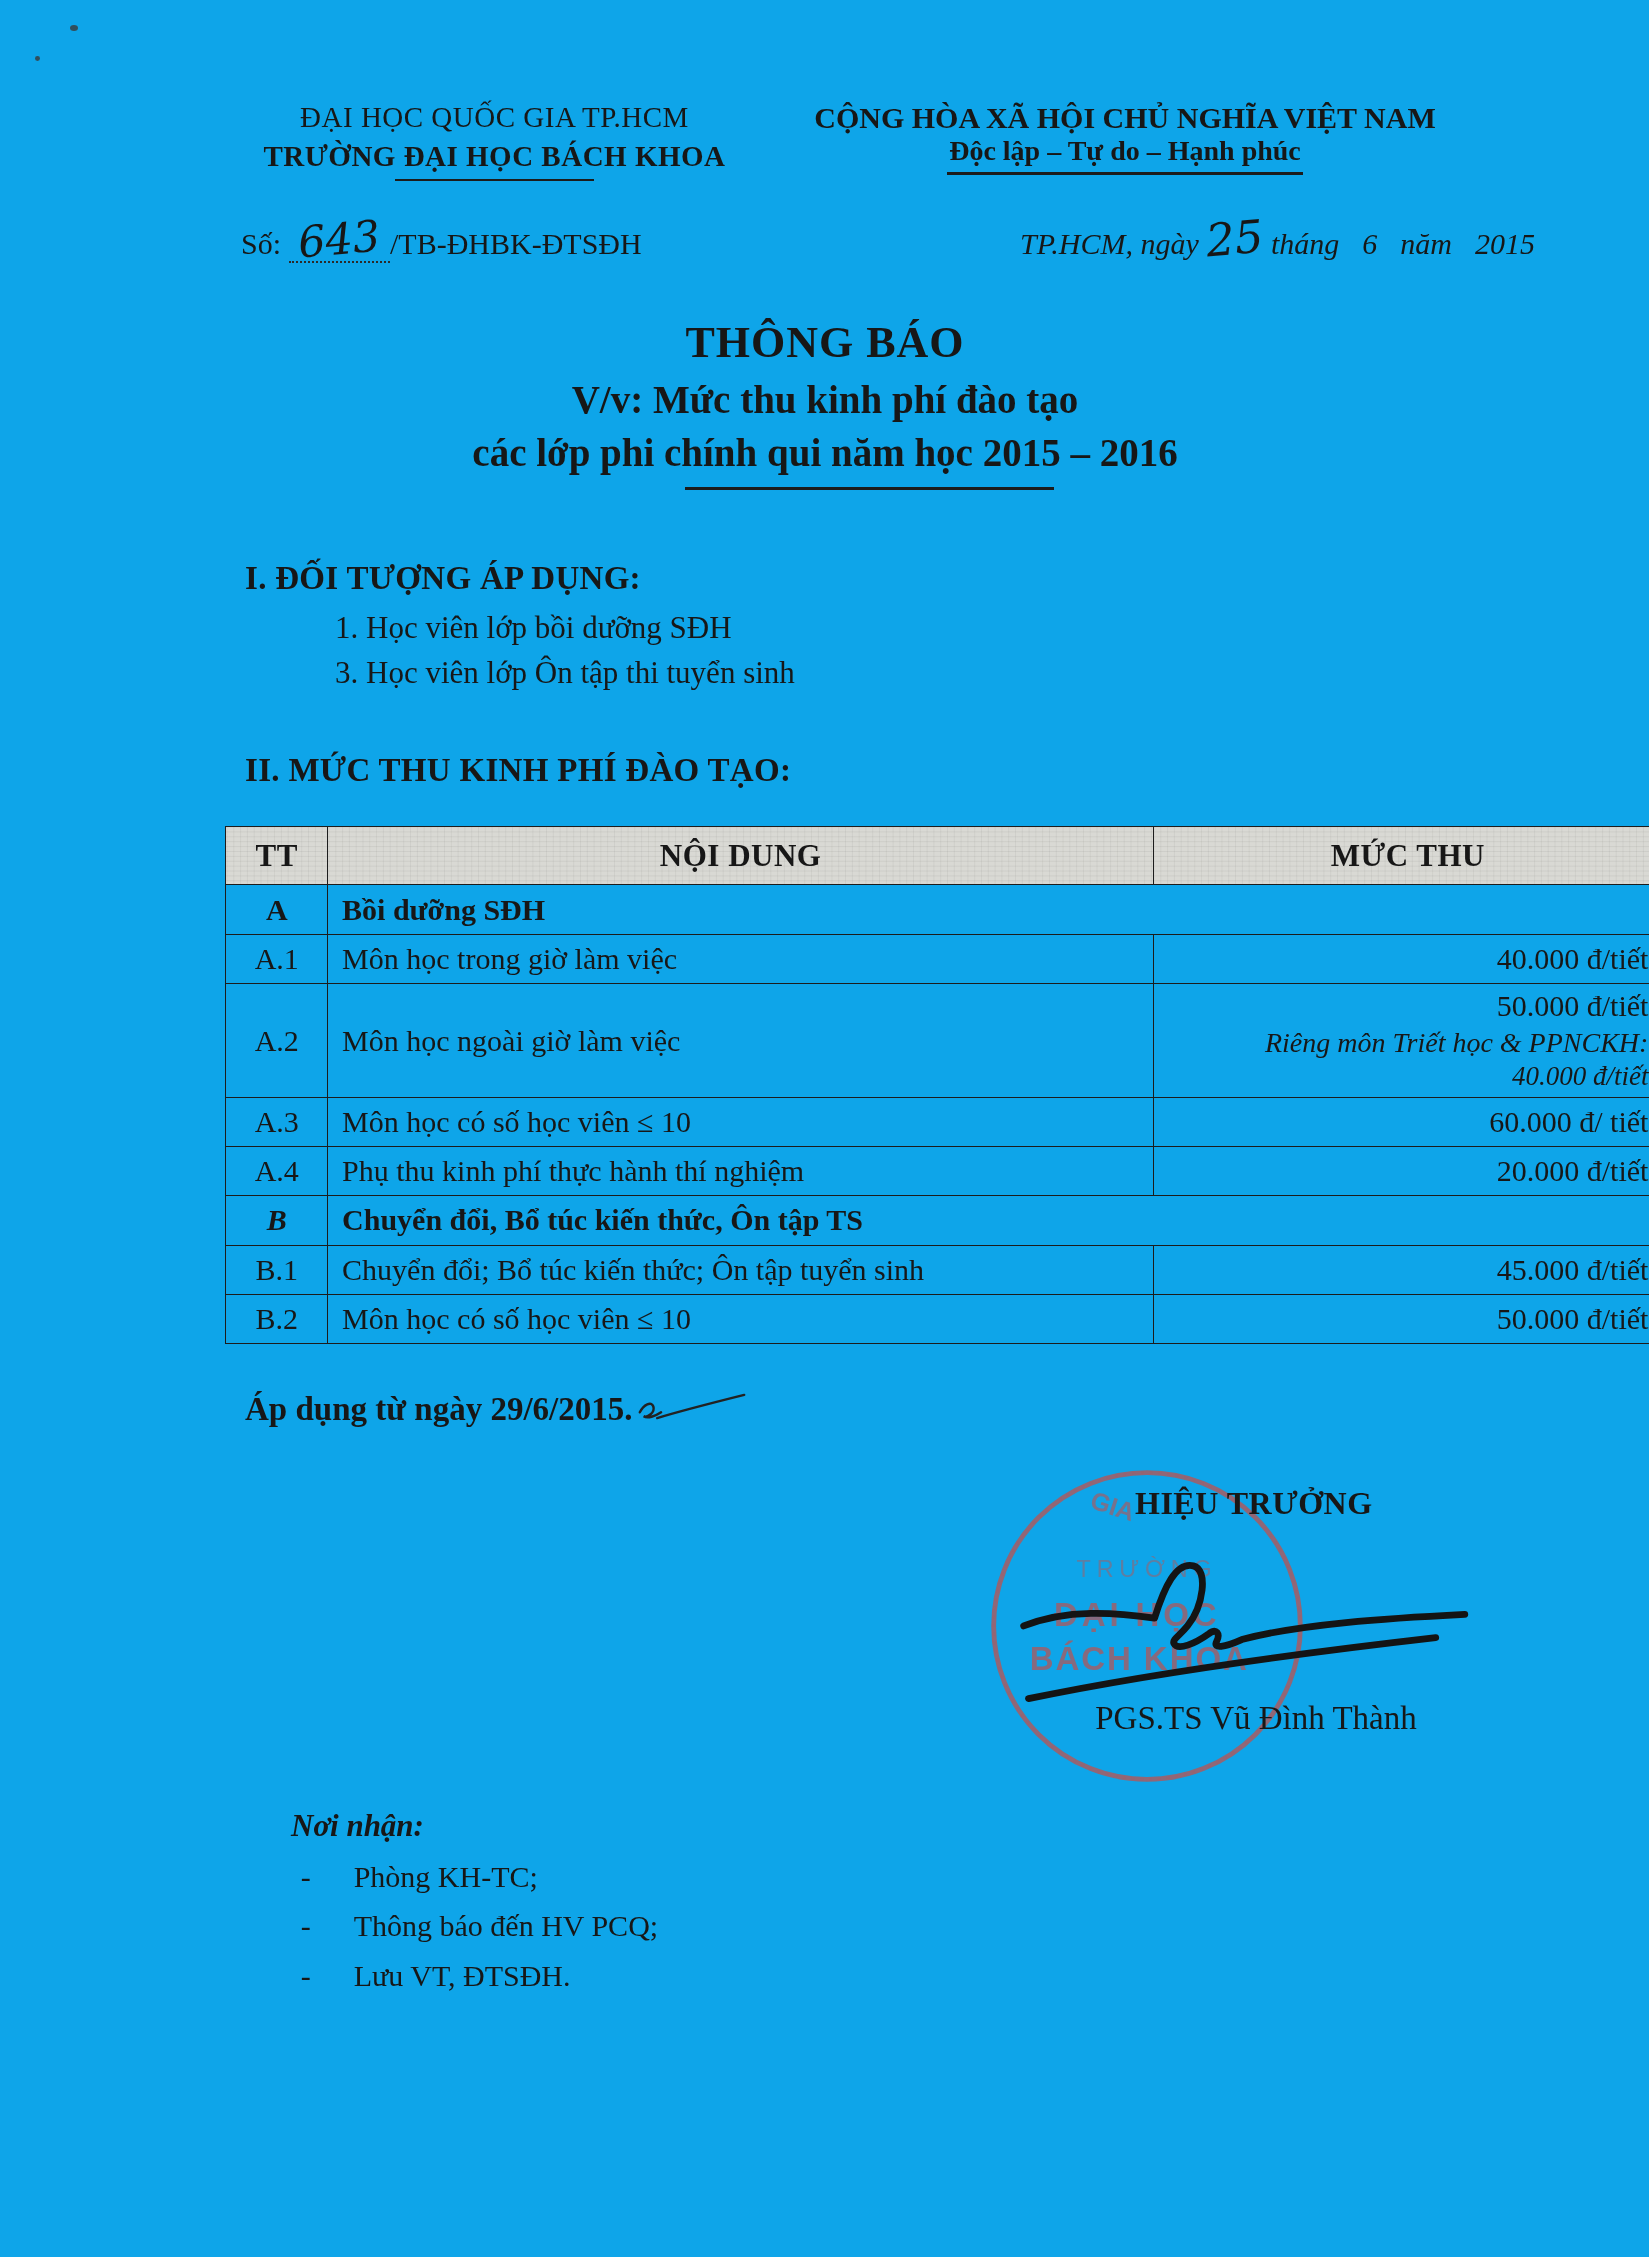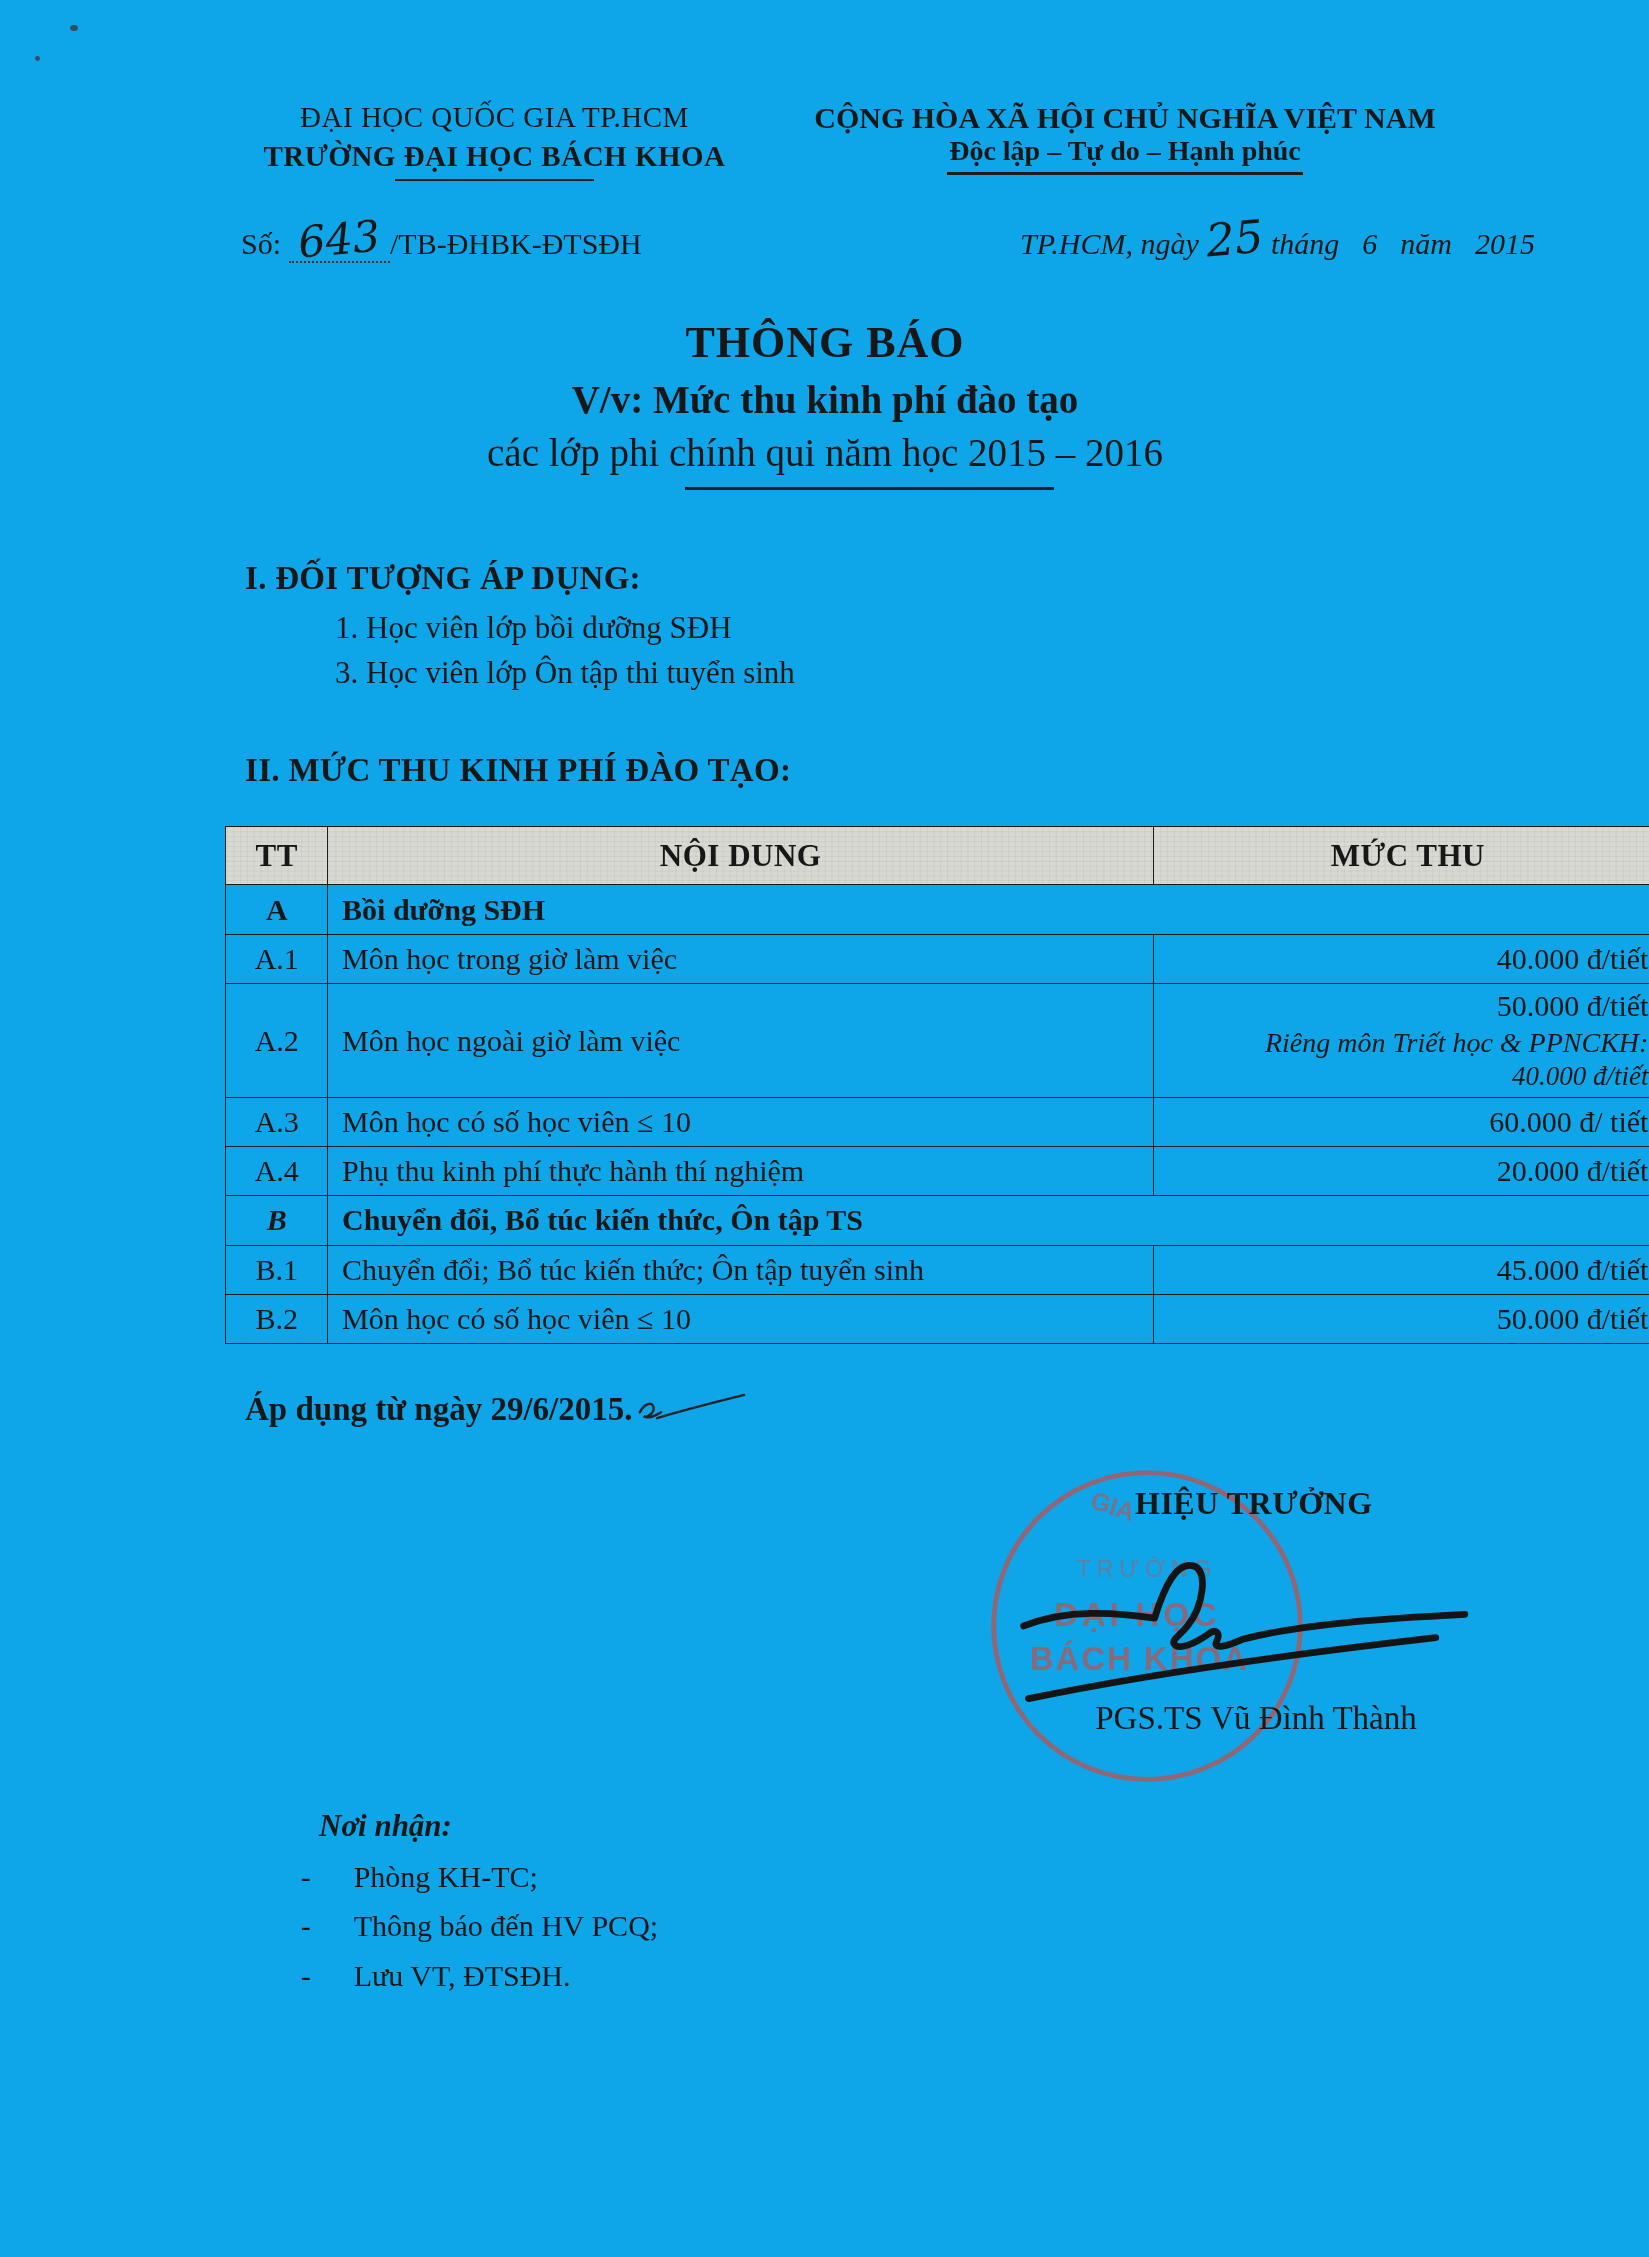--- a/index.html
+++ b/index.html
@@ -31,21 +31,21 @@
   .hand { display:inline-block; font-style:italic; font-size:43px; line-height:29px;
           transform:rotate(-5deg); font-family:"DejaVu Serif","Liberation Serif",serif; }
   .date { margin-left:auto; margin-right:115px; font-style:italic; font-size:30px; }
   .date .rest { word-spacing:15.5px; }
   .date .hand { font-size:45px; }
 
   
   .title-block { text-align:center; margin-top:54px; }
   .title-block .t1 { font-size:44px; font-weight:bold; letter-spacing:1px; }
   .title-block .t2 { font-size:39px; font-weight:bold; margin-top:9.7px; }
-  .title-block .t3 { font-size:39px; font-weight:normal; margin-top:7.8px; }
+  .title-block .t3 { font-size:39px; font-weight:bold; margin-top:7.8px; }
   .title-block .rule { width:369px; border-top:3.9px solid #1c1c1c; margin:11.6px auto 0;
                        transform:translateX(44px); }
 
   
   .sec-h { margin:70px 0 0 245px; font-size:33px; font-weight:bold; letter-spacing:0.3px; }
   .sec-h.second { margin-top:56px; }
   .olist { margin:9.7px 0 0 335px; font-size:31px; line-height:1.45; }
 
   
   table.fees { margin:37px 0 0 225px; width:1438px; border-collapse:collapse;
@@ -74,21 +74,21 @@
   .sig-title { position:absolute; left:1135px; top:24px; font-size:32px; font-weight:bold;
                letter-spacing:0.5px; }
   .stamp { position:absolute; left:982px; top:0px; opacity:.85; }
   .stamp text { fill:#cd4a42; font-family:"Liberation Sans","DejaVu Sans",sans-serif; }
   .sig-svg { position:absolute; left:1009px; top:68px; }
   .sig-name { position:absolute; left:999px; top:239px; width:514px; text-align:center;
               font-size:33px; font-weight:normal; }
 
   
   .recipients { margin:27px 0 0 291px; font-size:30px; }
-  .rec-h { font-size:31px; font-weight:bold; font-style:italic;margin-left:28px; }
+  .rec-h { font-size:31px; font-weight:bold; font-style:italic; }
   .rec-item { display:flex; margin-top:15.5px; }
   .rec-item .dash { margin-left:9.7px; }
   .rec-item .txt { margin-left:43px; }
 </style>
 </head>
 <body>
 
 <div class="page">
   <span class="speck s1"></span>
   <span class="speck s2"></span>

